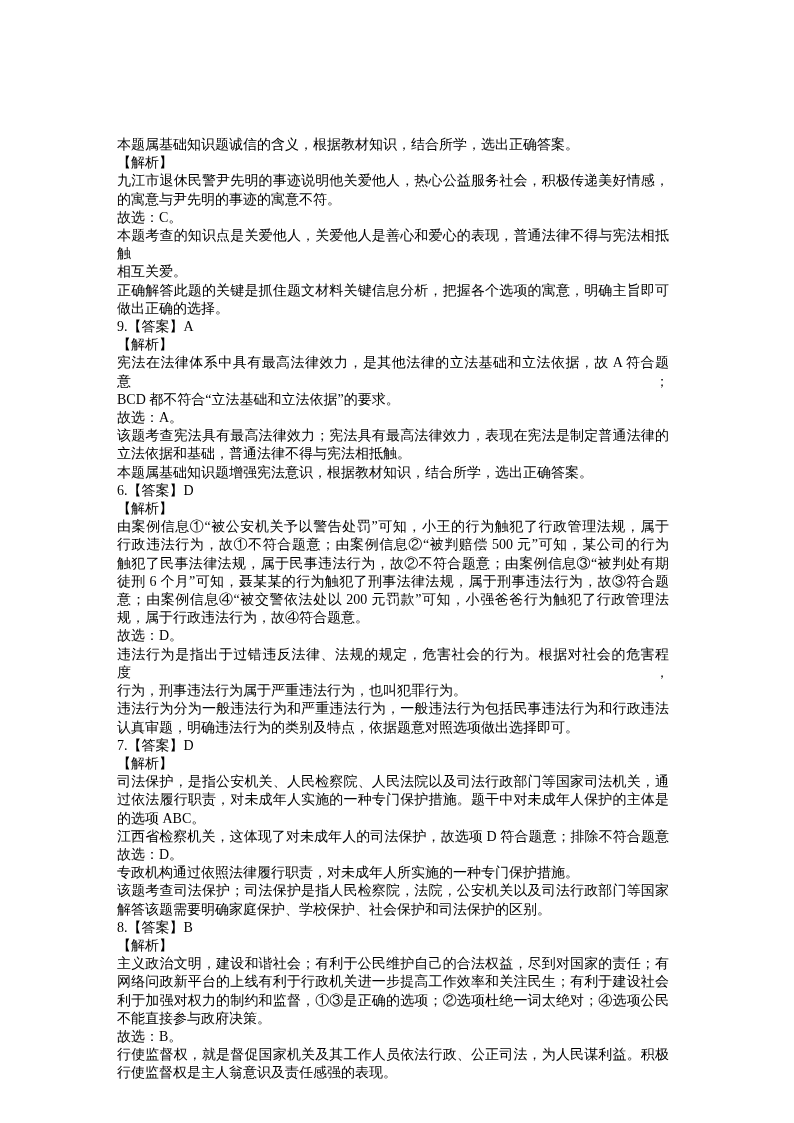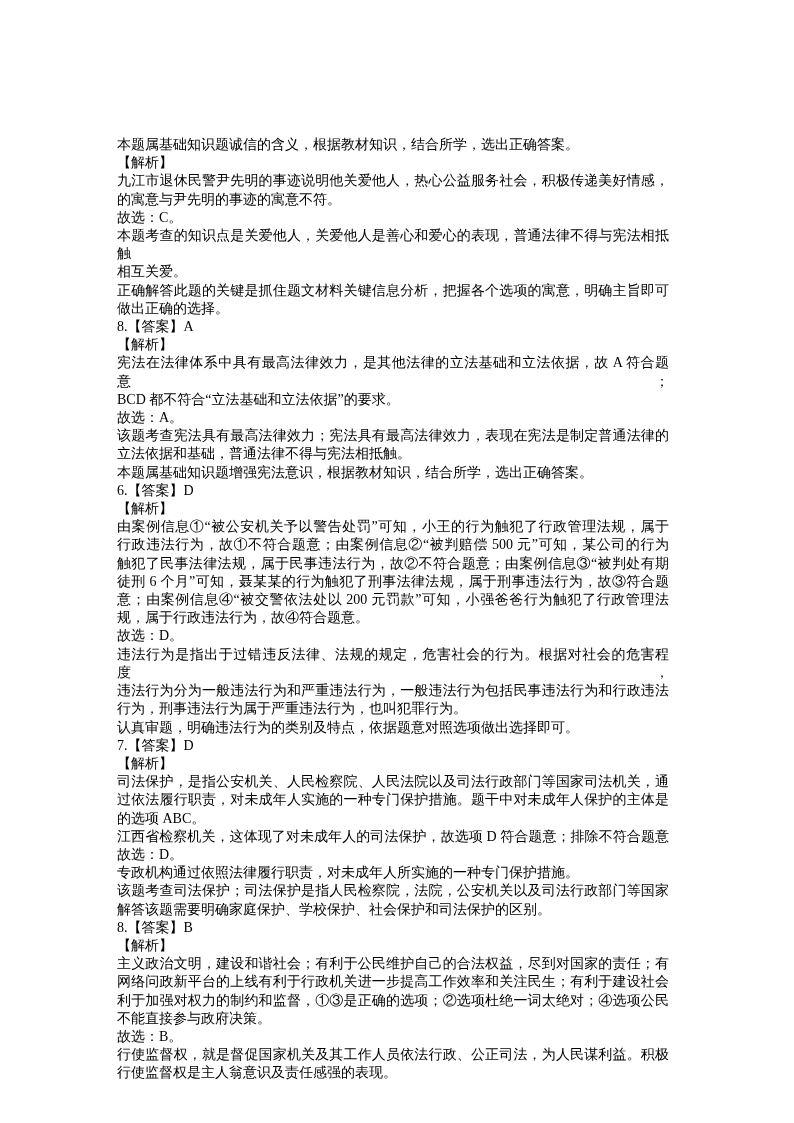--- a/index.html
+++ b/index.html
@@ -41,40 +41,40 @@
   <div class="text-block">
       <div class="line">本题属基础知识题诚信的含义，根据教材知识，结合所学，选出正确答案。</div>
       <div class="line">【解析】</div>
       <div class="line justify">九江市退休民警尹先明的事迹说明他关爱他人，热心公益服务社会，积极传递美好情感，</div>
       <div class="line">的寓意与尹先明的事迹的寓意不符。</div>
       <div class="line">故选：C。</div>
       <div class="line justify">本题考查的知识点是关爱他人，关爱他人是善心和爱心的表现，普通法律不得与宪法相抵触</div>
       <div class="line">相互关爱。</div>
       <div class="line justify">正确解答此题的关键是抓住题文材料关键信息分析，把握各个选项的寓意，明确主旨即可</div>
       <div class="line">做出正确的选择。</div>
-      <div class="line">8.【答案】A</div>
+      <div class="line">9.【答案】A</div>
       <div class="line">【解析】</div>
       <div class="line justify">宪法在法律体系中具有最高法律效力，是其他法律的立法基础和立法依据，故 A 符合题意；</div>
       <div class="line">BCD 都不符合“立法基础和立法依据”的要求。</div>
       <div class="line">故选：A。</div>
       <div class="line justify">该题考查宪法具有最高法律效力；宪法具有最高法律效力，表现在宪法是制定普通法律的</div>
       <div class="line">立法依据和基础，普通法律不得与宪法相抵触。</div>
       <div class="line">本题属基础知识题增强宪法意识，根据教材知识，结合所学，选出正确答案。</div>
       <div class="line">6.【答案】D</div>
       <div class="line">【解析】</div>
       <div class="line justify">由案例信息①“被公安机关予以警告处罚”可知，小王的行为触犯了行政管理法规，属于</div>
       <div class="line justify">行政违法行为，故①不符合题意；由案例信息②“被判赔偿 500 元”可知，某公司的行为</div>
       <div class="line justify">触犯了民事法律法规，属于民事违法行为，故②不符合题意；由案例信息③“被判处有期</div>
       <div class="line justify">徒刑 6 个月”可知，聂某某的行为触犯了刑事法律法规，属于刑事违法行为，故③符合题</div>
       <div class="line justify">意；由案例信息④“被交警依法处以 200 元罚款”可知，小强爸爸行为触犯了行政管理法</div>
       <div class="line">规，属于行政违法行为，故④符合题意。</div>
       <div class="line">故选：D。</div>
       <div class="line justify">违法行为是指出于过错违反法律、法规的规定，危害社会的行为。根据对社会的危害程度，</div>
+      <div class="line">行为，刑事违法行为属于严重违法行为，也叫犯罪行为。</div>
       <div class="line justify">违法行为分为一般违法行为和严重违法行为，一般违法行为包括民事违法行为和行政违法</div>
-      <div class="line">行为，刑事违法行为属于严重违法行为，也叫犯罪行为。</div>
       <div class="line">认真审题，明确违法行为的类别及特点，依据题意对照选项做出选择即可。</div>
       <div class="line">7.【答案】D</div>
       <div class="line">【解析】</div>
       <div class="line justify">司法保护，是指公安机关、人民检察院、人民法院以及司法行政部门等国家司法机关，通</div>
       <div class="line justify">过依法履行职责，对未成年人实施的一种专门保护措施。题干中对未成年人保护的主体是</div>
       <div class="line">的选项 ABC。</div>
       <div class="line justify">江西省检察机关，这体现了对未成年人的司法保护，故选项 D 符合题意；排除不符合题意</div>
       <div class="line">故选：D。</div>
       <div class="line">专政机构通过依照法律履行职责，对未成年人所实施的一种专门保护措施。</div>
       <div class="line justify">该题考查司法保护；司法保护是指人民检察院，法院，公安机关以及司法行政部门等国家</div>

